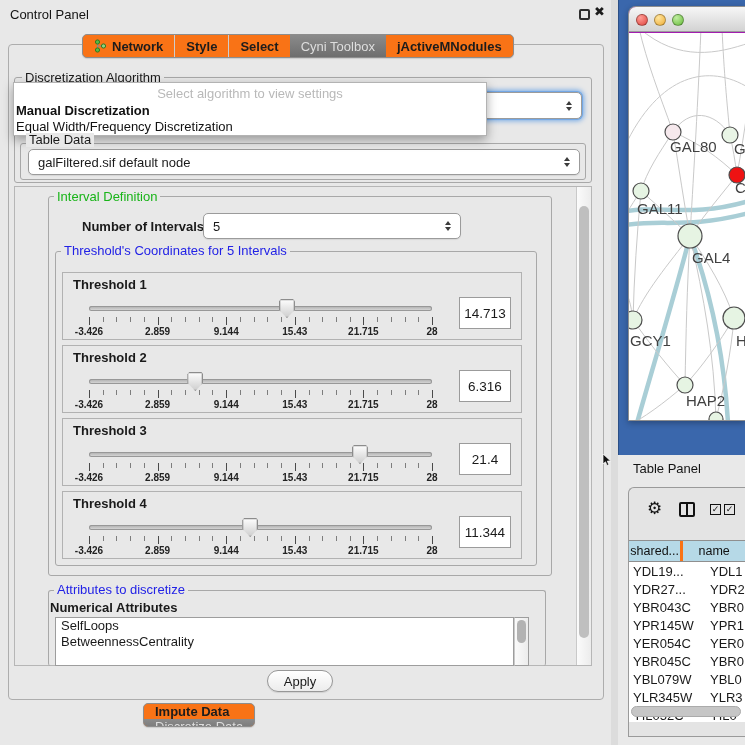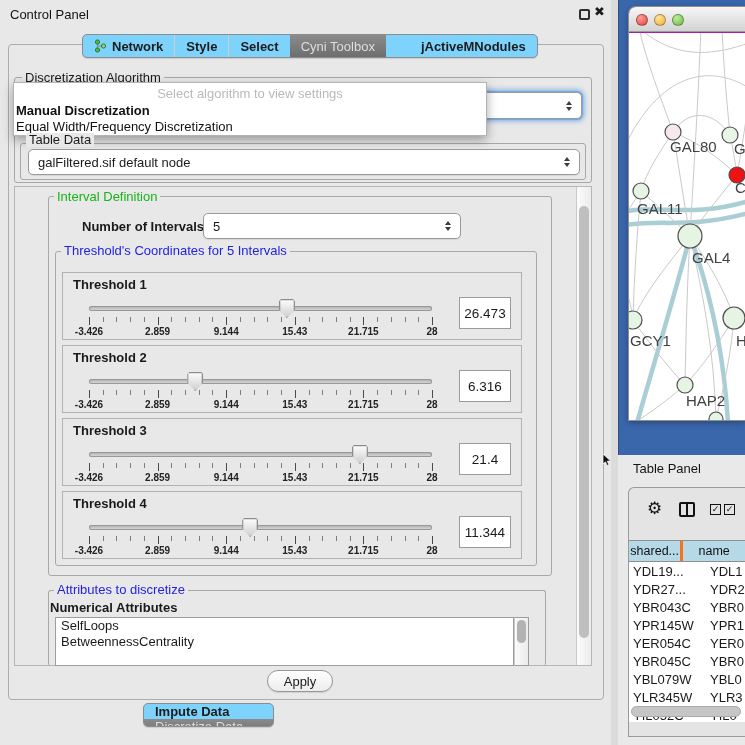--- a/index.html
+++ b/index.html
@@ -9,25 +9,25 @@
   .abs { position:absolute; }
 
   
   .cp-title { left:10px; top:7px; font-size:13px; color:#141414; }
   .float-btn { left:579px; top:9px; width:11px; height:11px; border:2px solid #2e2e2e; border-radius:2px; background:transparent; }
   .close-btn { left:594px; top:4px; font-size:13px; font-weight:bold; color:#1c1c1c; font-family:"DejaVu Sans",sans-serif; }
 
   .outer-panel { left:8px; top:44px; width:596px; height:656px; border:1px solid #adadad; border-radius:4px; background:#e8e8e8; }
 
   
-  .segbar { display:inline-flex; background:#7dd3fc; border:1px solid #8d8d8d; border-radius:5px; overflow:hidden; height:24px; box-shadow:0 1px 1px rgba(0,0,0,.12); }
+  .segbar { display:inline-flex; background:#f97316; border:1px solid #8d8d8d; border-radius:5px; overflow:hidden; height:24px; box-shadow:0 1px 1px rgba(0,0,0,.12); }
   .seg { display:flex; align-items:center; gap:5px; padding:0 11px; font-size:13px; font-weight:600; color:#1c1c1c; border-left:1px solid #cdcdcd; white-space:nowrap; }
   .seg:first-child { border-left:none; }
   .seg.dark { background:linear-gradient(#8b8b8b,#6e6e6e); color:#dedede; border-left:none; font-weight:400; }
-  .seg.dark + .seg { border-left:none;margin-left:24px; }
+  .seg.dark + .seg { border-left:none; }
   .seg.xbold { font-weight:700; }
   .topbar { left:82px; top:34px; }
   .botbar { left:143px; top:703px;flex-direction:column; }
 
   
   .group { border:1px solid #a8a8a8; border-radius:3px; }
   .gtitle { font-size:13px; background:#e8e8e8; padding:0 3px; line-height:14px; white-space:nowrap; }
   .green { color:#18b418; } .blue { color:#2222e6; }
   .combo { background:#fff; border:1px solid #9b9b9b; border-radius:5px; display:flex; align-items:center; box-shadow:0 1px 1px rgba(0,0,0,.08); }
   .combo .txt { flex:1; padding-left:9px; font-size:13px; overflow:hidden; white-space:nowrap; }
@@ -207,21 +207,21 @@
       <div class="tick minor" style="left: 286.68px;"></div>
       <div class="tick major" style="left: 300.4px;"></div>
       <div class="ticklab" style="left: 276.4px;">21.715</div>
       <div class="tick minor" style="left: 314.12px;"></div>
       <div class="tick minor" style="left: 327.84px;"></div>
       <div class="tick minor" style="left: 341.56px;"></div>
       <div class="tick minor" style="left: 355.28px;"></div>
       <div class="tick major" style="left: 369px;"></div>
       <div class="ticklab" style="left: 345px;">28</div>
       <div class="thumb" style="left: 215.979px;"></div>
-      <div class="valbox">26.473</div>
+      <div class="valbox">14.713</div>
     </div>
     <div class="trow" style="top: 345px;">
       <div class="tlabel">Threshold 2</div>
       <div class="track"></div>
       <div class="tick major" style="left: 26px;"></div>
       <div class="ticklab" style="left: 2px;">-3.426</div>
       <div class="tick minor" style="left: 39.72px;"></div>
       <div class="tick minor" style="left: 53.44px;"></div>
       <div class="tick minor" style="left: 67.16px;"></div>
       <div class="tick minor" style="left: 80.88px;"></div>

